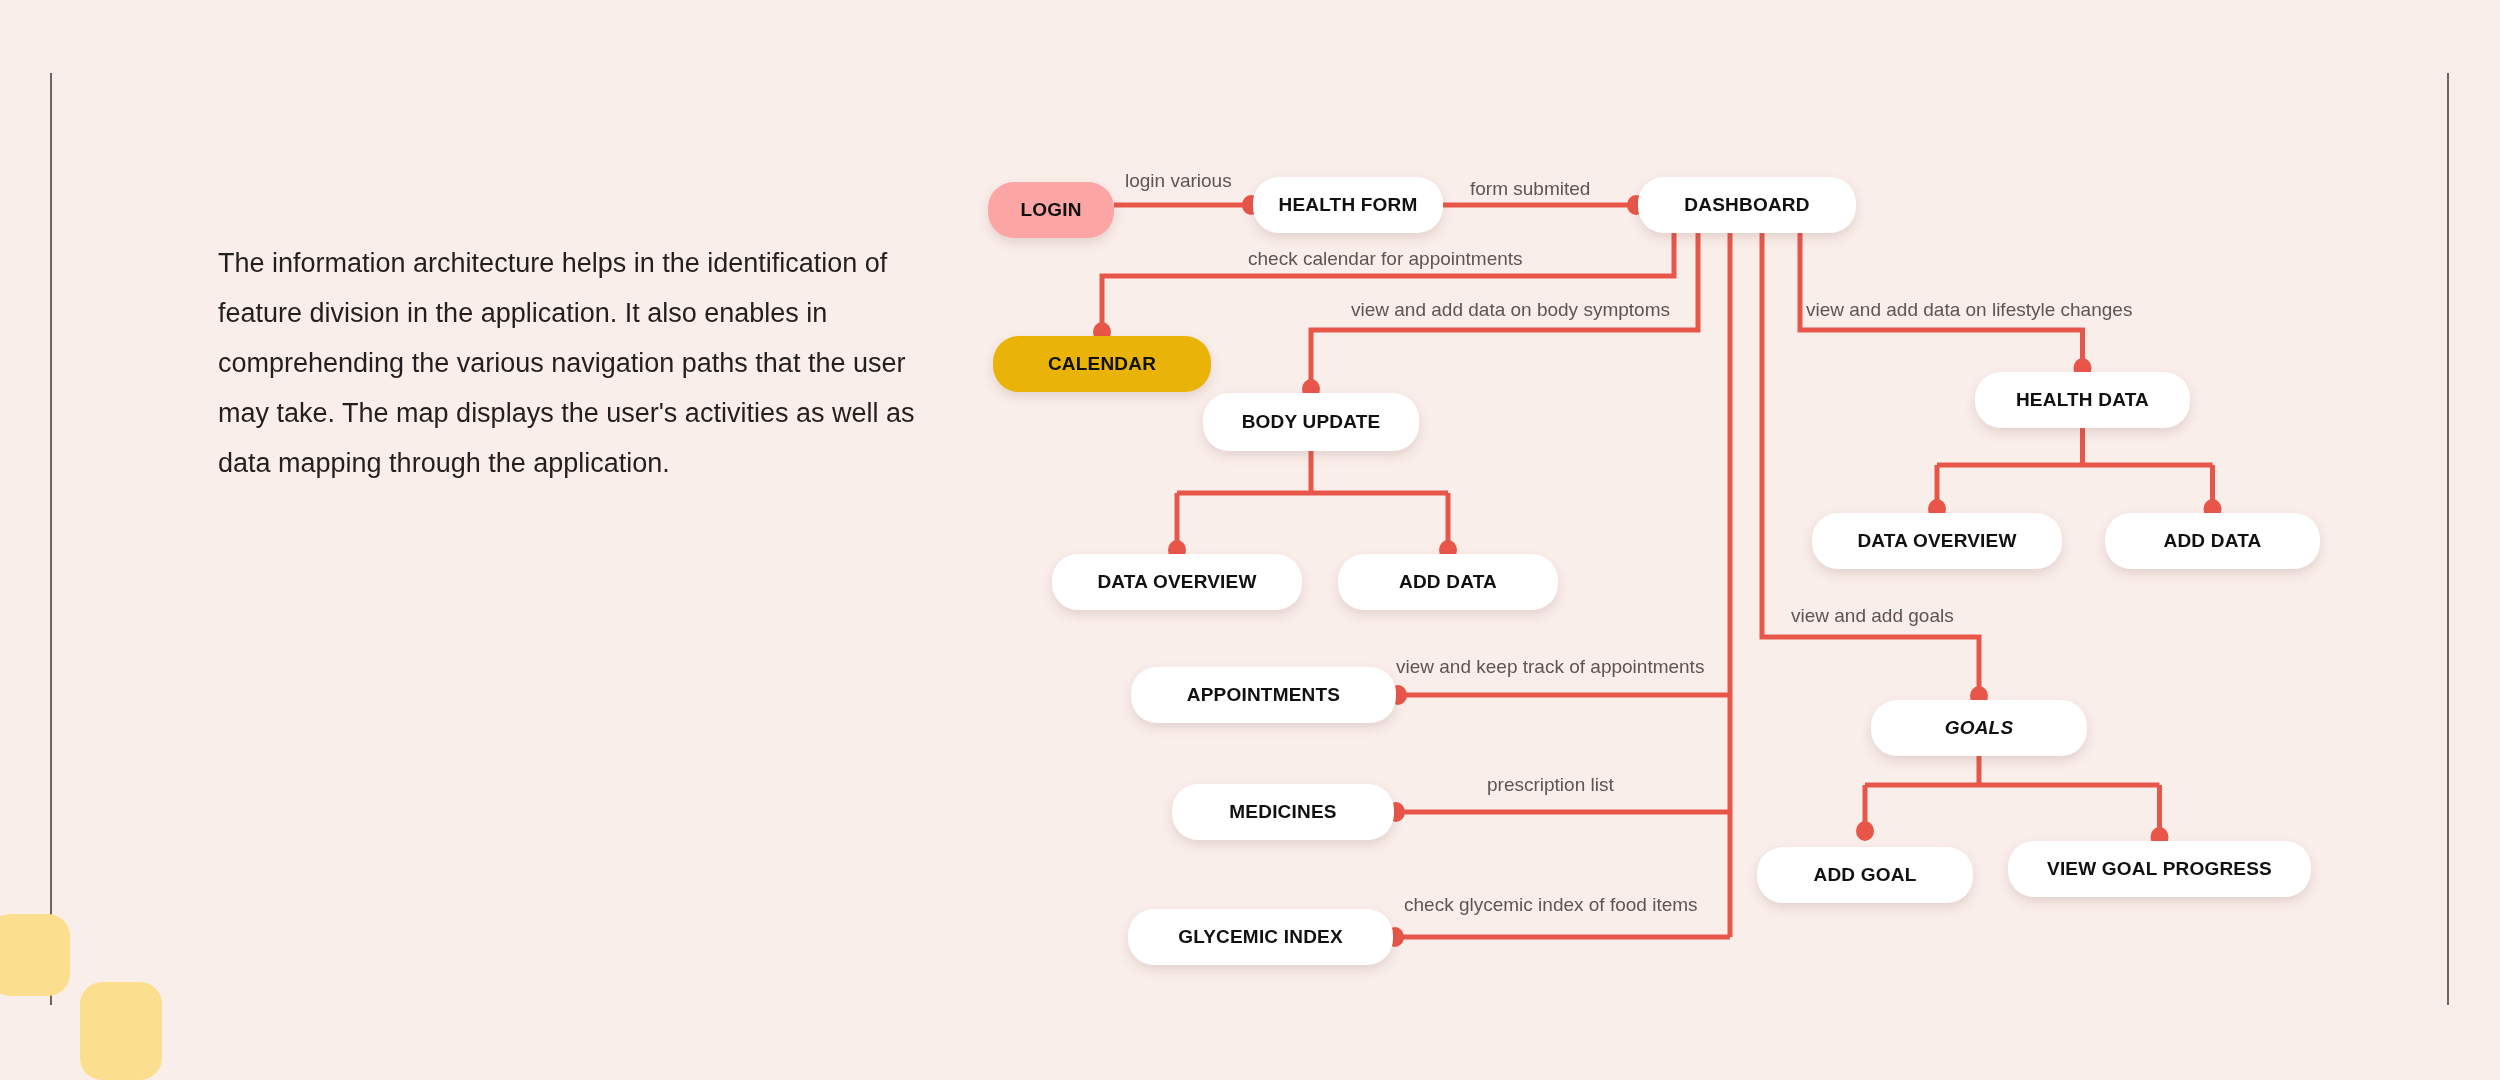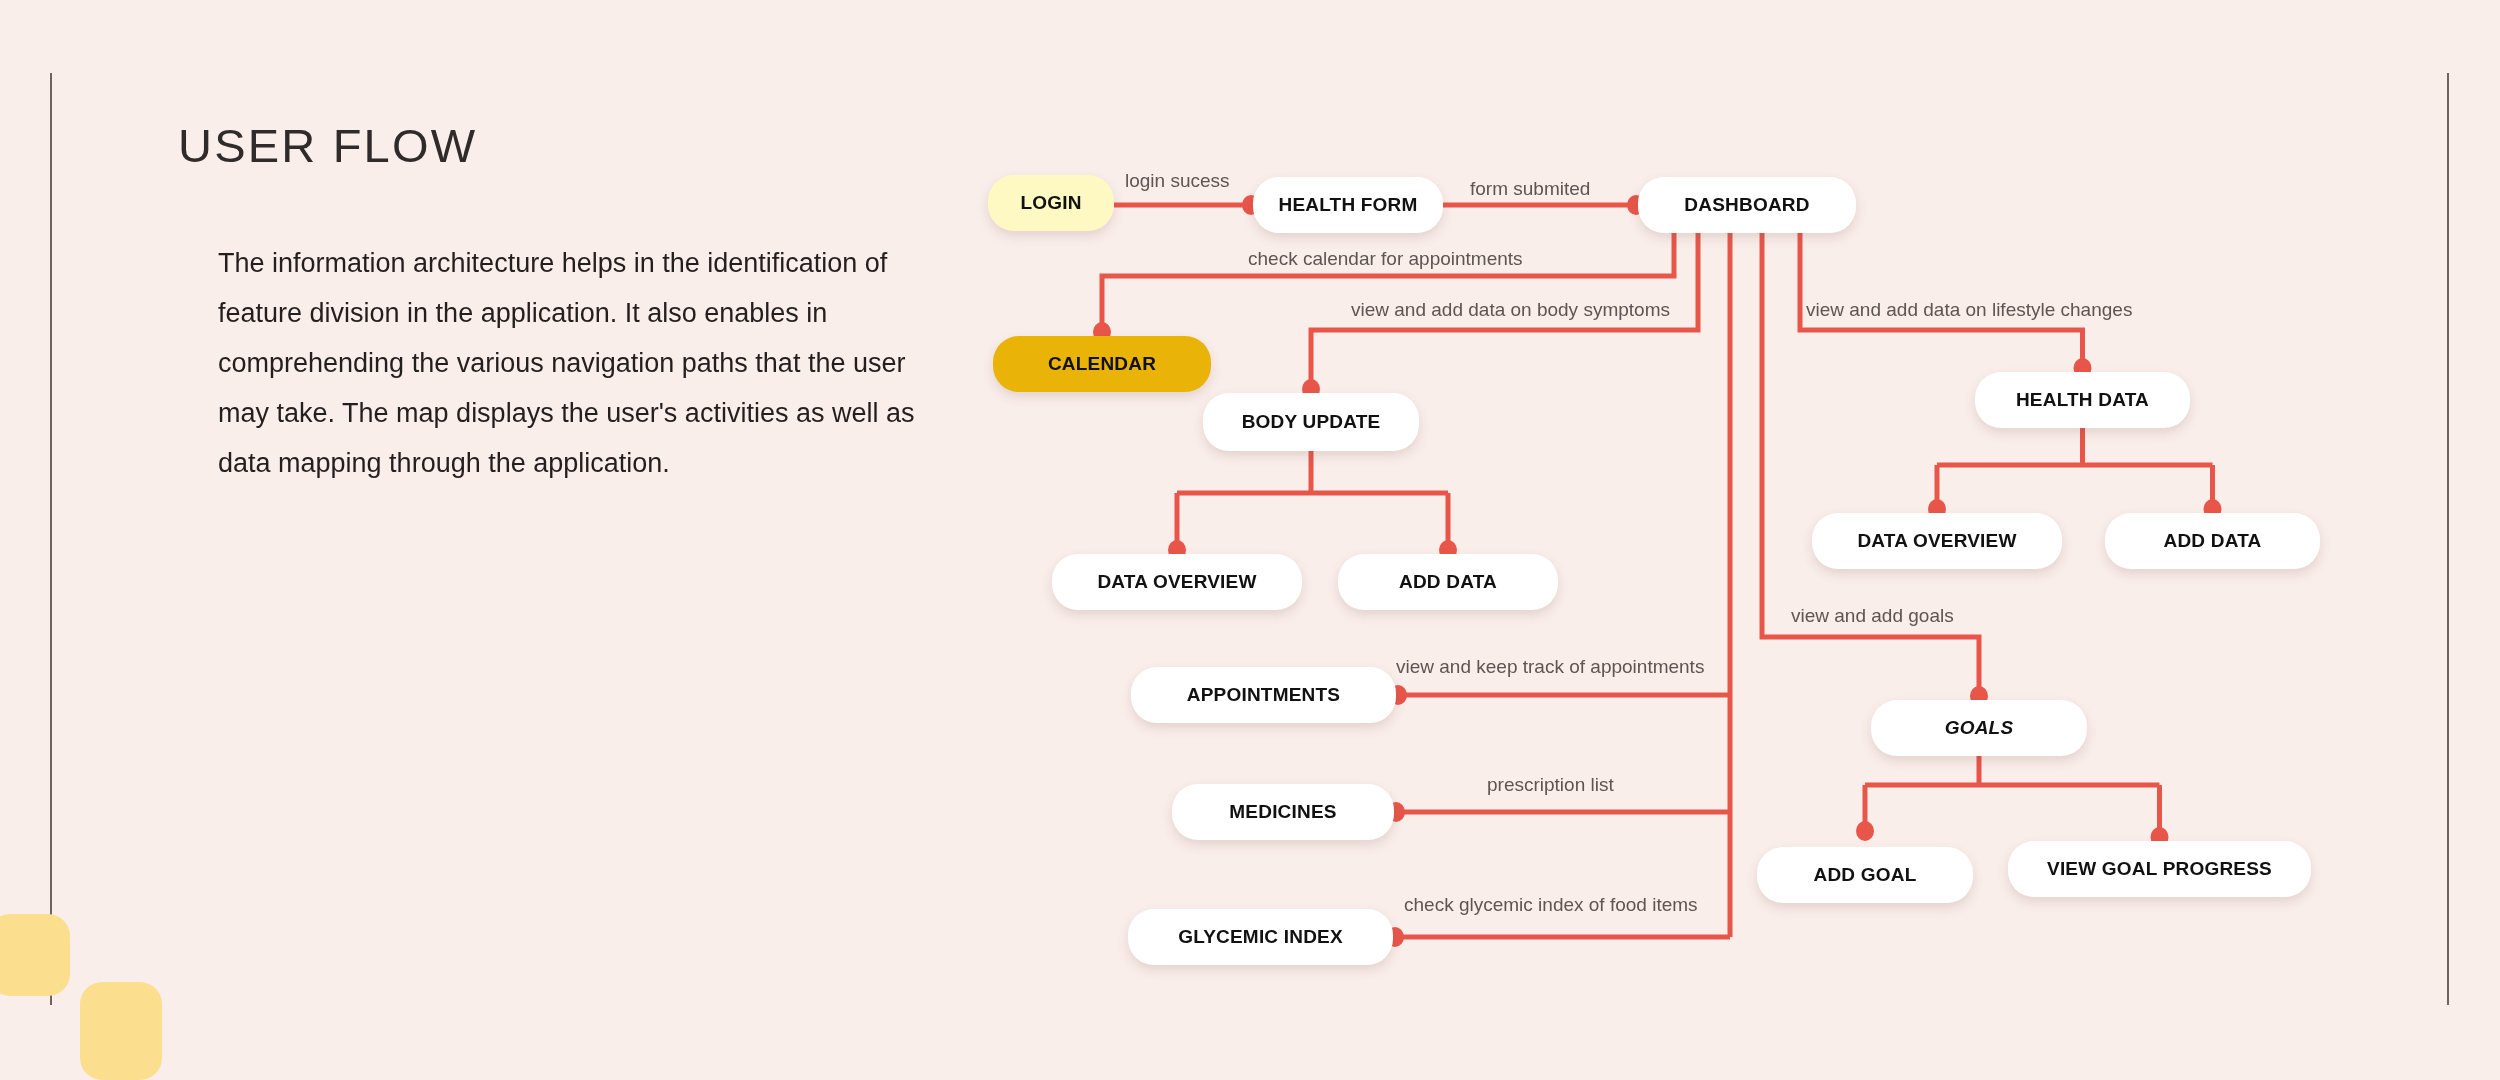--- a/index.html
+++ b/index.html
@@ -61,21 +61,20 @@
 <body style="background: rgb(250, 238, 234);">
 
 <div id="stage">
 
   <div class="vrule" id="left-rule" style="left: 50px; top: 73px; height: 932px; background: rgb(74, 59, 56);"></div>
   <div class="vrule" id="right-rule" style="left: 2447px; top: 73px; height: 932px; background: rgb(74, 59, 56);"></div>
 
   <div class="ysq" id="ysq-1" style="left: -12px; top: 914px; width: 82px; height: 82px; background: rgb(252, 223, 142);"></div>
   <div class="ysq" id="ysq-2" style="left: 80px; top: 982px; width: 82px; height: 98px; background: rgb(252, 223, 142);"></div>
 
-  <div class="page-title">USER FLOW</div>
   <div class="page-body">The information architecture helps in the identification of feature division in the application. It also enables in comprehending the various navigation paths that the user may take. The map displays the user's activities as well as data mapping through the application.</div>
 
   <svg id="edges" viewBox="0 0 2500 1080" preserveAspectRatio="none">
       <path d="M 1114 205 H 1253" stroke="#e8564a" stroke-width="5" fill="none" stroke-linecap="butt"></path>
       <ellipse cx="1251" cy="205" rx="9" ry="10" fill="#e8564a"></ellipse>
       <path d="M 1443 205 H 1638" stroke="#e8564a" stroke-width="5" fill="none" stroke-linecap="butt"></path>
       <ellipse cx="1636" cy="205" rx="9" ry="10" fill="#e8564a"></ellipse>
       <path d="M 1674 233 V 276 H 1102 V 330" stroke="#e8564a" stroke-width="5" fill="none" stroke-linecap="butt"></path>
       <ellipse cx="1102" cy="332" rx="9" ry="10" fill="#e8564a"></ellipse>
       <path d="M 1698 233 V 330 H 1311 V 387" stroke="#e8564a" stroke-width="5" fill="none" stroke-linecap="butt"></path>
@@ -105,21 +104,21 @@
       <ellipse cx="2212.5" cy="509" rx="9" ry="10" fill="#e8564a"></ellipse>
       <path d="M 1979 756 V 785" stroke="#e8564a" stroke-width="5" fill="none" stroke-linecap="butt"></path>
       <path d="M 1865 785 H 2159.5" stroke="#e8564a" stroke-width="5" fill="none" stroke-linecap="butt"></path>
       <path d="M 1865 785 V 829" stroke="#e8564a" stroke-width="5" fill="none" stroke-linecap="butt"></path>
       <path d="M 2159.5 785 V 835" stroke="#e8564a" stroke-width="5" fill="none" stroke-linecap="butt"></path>
       <ellipse cx="1865" cy="831" rx="9" ry="10" fill="#e8564a"></ellipse>
       <ellipse cx="2159.5" cy="837" rx="9" ry="10" fill="#e8564a"></ellipse>
     </svg>
 
   <div id="nodes-layer">
-      <div class="node" style="left: 988px; top: 175px; width: 126px; height: 56px; background: #fef9c3; color: rgb(17, 17, 17); text-align: right;">
+      <div class="node" style="left: 988px; top: 182px; width: 126px; height: 56px; background: #fca5a5; color: rgb(17, 17, 17); text-align: right;">
         <span>LOGIN</span>
       </div>
       <div class="node" style="left: 1253px; top: 177px; width: 190px; height: 56px; background: rgb(255, 255, 255); color: rgb(17, 17, 17);">
         <span>HEALTH FORM</span>
       </div>
       <div class="node" style="left: 1638px; top: 177px; width: 218px; height: 56px; background: rgb(255, 255, 255); color: rgb(17, 17, 17);">
         <span>DASHBOARD</span>
       </div>
       <div class="node" style="left: 993px; top: 336px; width: 218px; height: 56px; background: #eab308; color: rgb(17, 17, 17);">
         <span>CALENDAR</span>
@@ -155,21 +154,21 @@
         <span>GOALS</span>
       </div>
       <div class="node" style="left: 1757px; top: 835px; width: 216px; height: 56px; background: rgb(255, 255, 255); color: rgb(17, 17, 17); margin-top: 12px;">
         <span>ADD GOAL</span>
       </div>
       <div class="node" style="left: 2008px; top: 841px; width: 303px; height: 56px; background: rgb(255, 255, 255); color: rgb(17, 17, 17);">
         <span>VIEW GOAL PROGRESS</span>
       </div>
     </div>
   <div id="labels-layer">
-      <div class="elabel" style="left: 1125px; top: 170px; color: rgb(93, 85, 83);">login sucess</div>
+      <div class="elabel" style="left: 1125px; top: 170px; color: rgb(93, 85, 83);">login various</div>
       <div class="elabel" style="left: 1470px; top: 178px; color: rgb(93, 85, 83);">form submited</div>
       <div class="elabel" style="left: 1248px; top: 248px; color: rgb(93, 85, 83);">check calendar for appointments</div>
       <div class="elabel" style="left: 1351px; top: 299px; color: rgb(93, 85, 83);">view and add data on body symptoms</div>
       <div class="elabel" style="left: 1806px; top: 299px; color: rgb(93, 85, 83);">view and add data on lifestyle changes</div>
       <div class="elabel" style="left: 1791px; top: 605px; color: rgb(93, 85, 83);">view and add goals</div>
       <div class="elabel" style="left: 1396px; top: 656px; color: rgb(93, 85, 83);">view and keep track of appointments</div>
       <div class="elabel" style="left: 1487px; top: 774px; color: rgb(93, 85, 83);">prescription list</div>
       <div class="elabel" style="left: 1404px; top: 894px; color: rgb(93, 85, 83);">check glycemic index of food items</div>
     </div>
 

